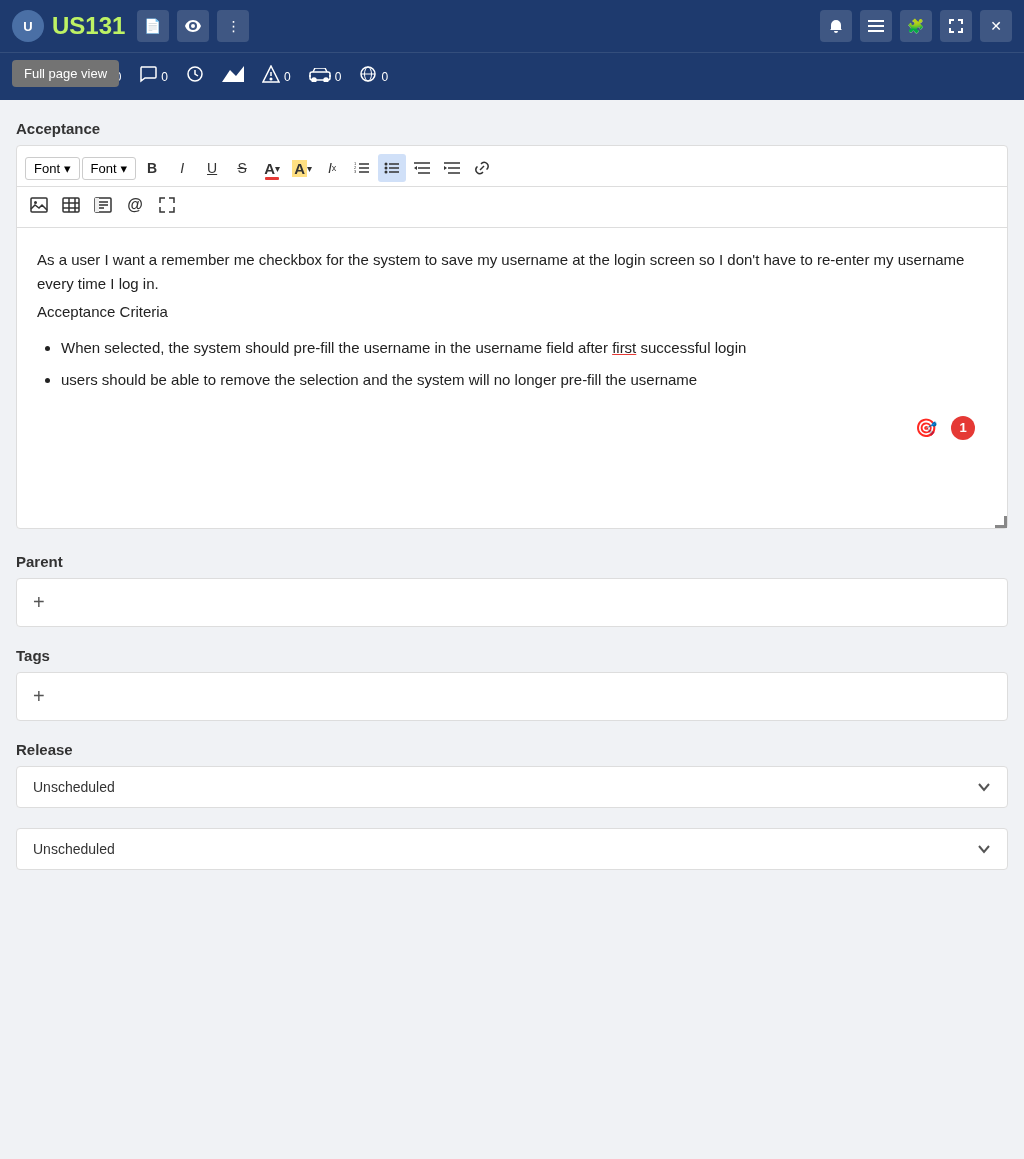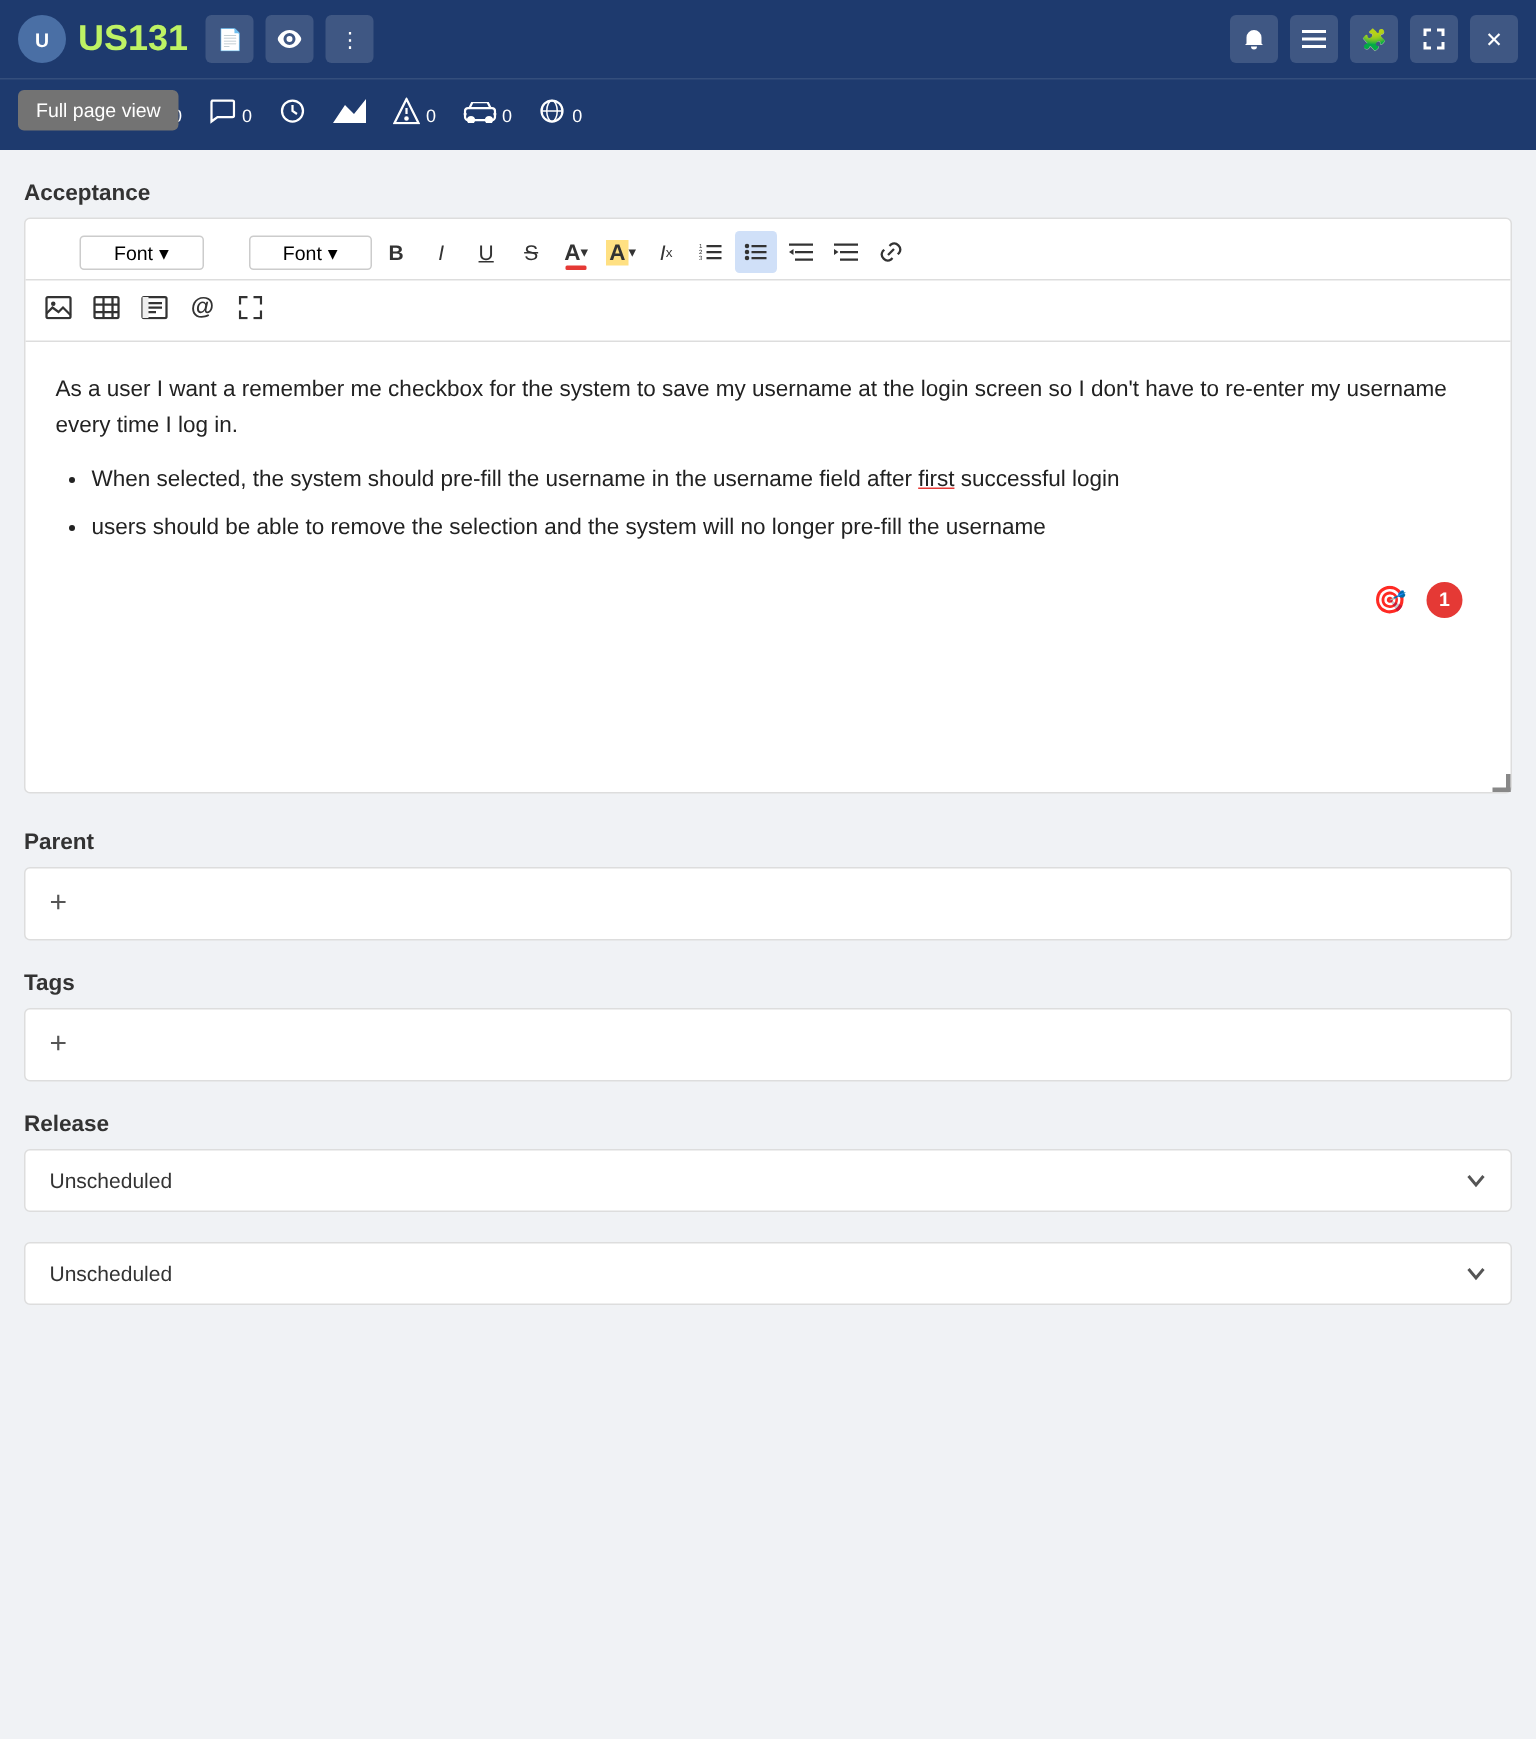--- a/index.html
+++ b/index.html
@@ -106,28 +106,27 @@
     .editor-toolbar-row2 {
       border-bottom: 1px solid #ddd;
       padding: 4px 8px 8px 8px;
       display: flex;
       gap: 4px;
       align-items: center;
     }
     .tb-select {
       border: 1px solid #ccc;
       border-radius: 3px;
-      padding: 3px 22px;
+      padding: 3px 8px;
       font-size: 13px;
       background: white;
       cursor: pointer;
       display: flex;
       align-items: center;
       gap: 4px;
-      margin-left: 28px;
     }
     .tb-btn {
       width: 28px; height: 28px;
       display: flex; align-items: center; justify-content: center;
       border-radius: 3px;
       cursor: pointer;
       font-size: 14px;
       color: #333;
       border: none;
       background: transparent;
@@ -468,20 +467,21 @@
 
         <button class="tb-btn">
           <svg width="16" height="16" viewBox="0 0 16 16" fill="none" stroke="#333" stroke-width="1.5">
               <path d="M1 6V1h5M10 1h5v5M15 10v5h-5M6 15H1v-5"></path>
             </svg>
         </button>
       </div>
 
       <div class="editor-content">
         <p>As a user I want a remember me checkbox for the system to save my username at the login screen so I don't have to re-enter my username every time I log in.</p>
+        <p>Acceptance Criteria</p>
         <ul>
           <li>When selected, the system should pre-fill the username in the username field after <span class="underline-red">first</span> successful login</li>
           <li>users should be able to remove the selection and the system will no longer pre-fill the username</li>
         </ul>
         <div class="editor-footer">
           <div class="target-icon">
             <span>🎯</span>
           </div>
           <div class="badge-count">1</div>
         </div>

